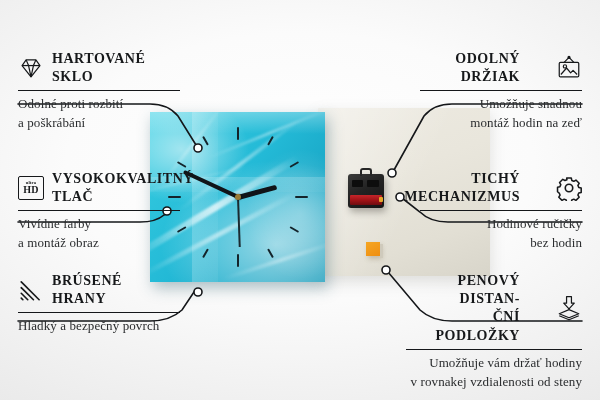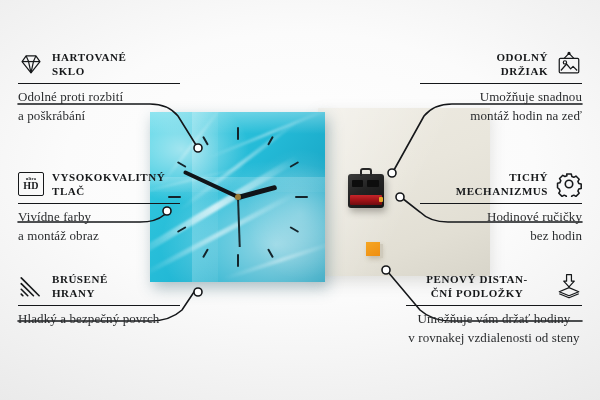--- a/index.html
+++ b/index.html
@@ -100,25 +100,25 @@
   }
   .foam-pad:after{ content:""; position:absolute; right:-3px; top:2px; width:3px; height:14px;
                    background:#cfcabc; }
 
   
   .callout { position:absolute; width:162px; }
   .callout.left  { text-align:left; }
   .callout.right { text-align:right; }
 
   .co-head { display:flex; align-items:center; gap:8px; }
-  .callout.right .co-head { flex-direction:row-reverse; }
+  .callout.right .co-head { flex-direction:row-reverse;gap:36px; }
 
   .co-title {
     font-family:"Liberation Serif", serif;
-    font-size:11px; font-weight:700; letter-spacing:.55px;
+    font-size:14px; font-weight:700; letter-spacing:.55px;
     color:#16181a; line-height:1.30; text-transform:uppercase; flex:1;
   }
   .co-icon { width:26px; height:26px; flex:0 0 26px; color:#16181a; }
   .co-icon svg { width:100%; height:100%; display:block; }
 
   .co-rule { height:1px; background:#15171a; margin:4px 0 4px; }
 
   .co-desc {
     font-family:Liberation Serif, serif;
     font-size:13px; color:#2a2c2e; line-height:1.46; letter-spacing:.1px;
@@ -298,21 +298,21 @@
       <span class="co-title">
         <span>TICHÝ</span><br><span>MECHANIZMUS</span>
       </span>
     </div>
     <div class="co-rule"></div>
     <div class="co-desc">
       <span>Hodinové ručičky</span><br><span>bez hodin</span>
     </div>
   </div>
 
-  <div class="callout right" style="right:18px; top:272px; width:176px;text-align:center;">
+  <div class="callout right" style="right:18px; top:272px; width:176px;">
     <div class="co-head">
       <span class="co-icon">
         <svg viewBox="0 0 32 32">
             <g fill="none" stroke="currentColor" stroke-width="1.5" stroke-linejoin="round">
           <path d="M13 2 h6 v8 h3.5 L16 17 L9.5 10 H13 Z"></path>
           <path d="M16 18 L28 23 L16 28 L4 23 Z"></path>
           <path d="M4 25.5 L16 30.5 L28 25.5"></path>
         </g>
           </svg>
       </span>

